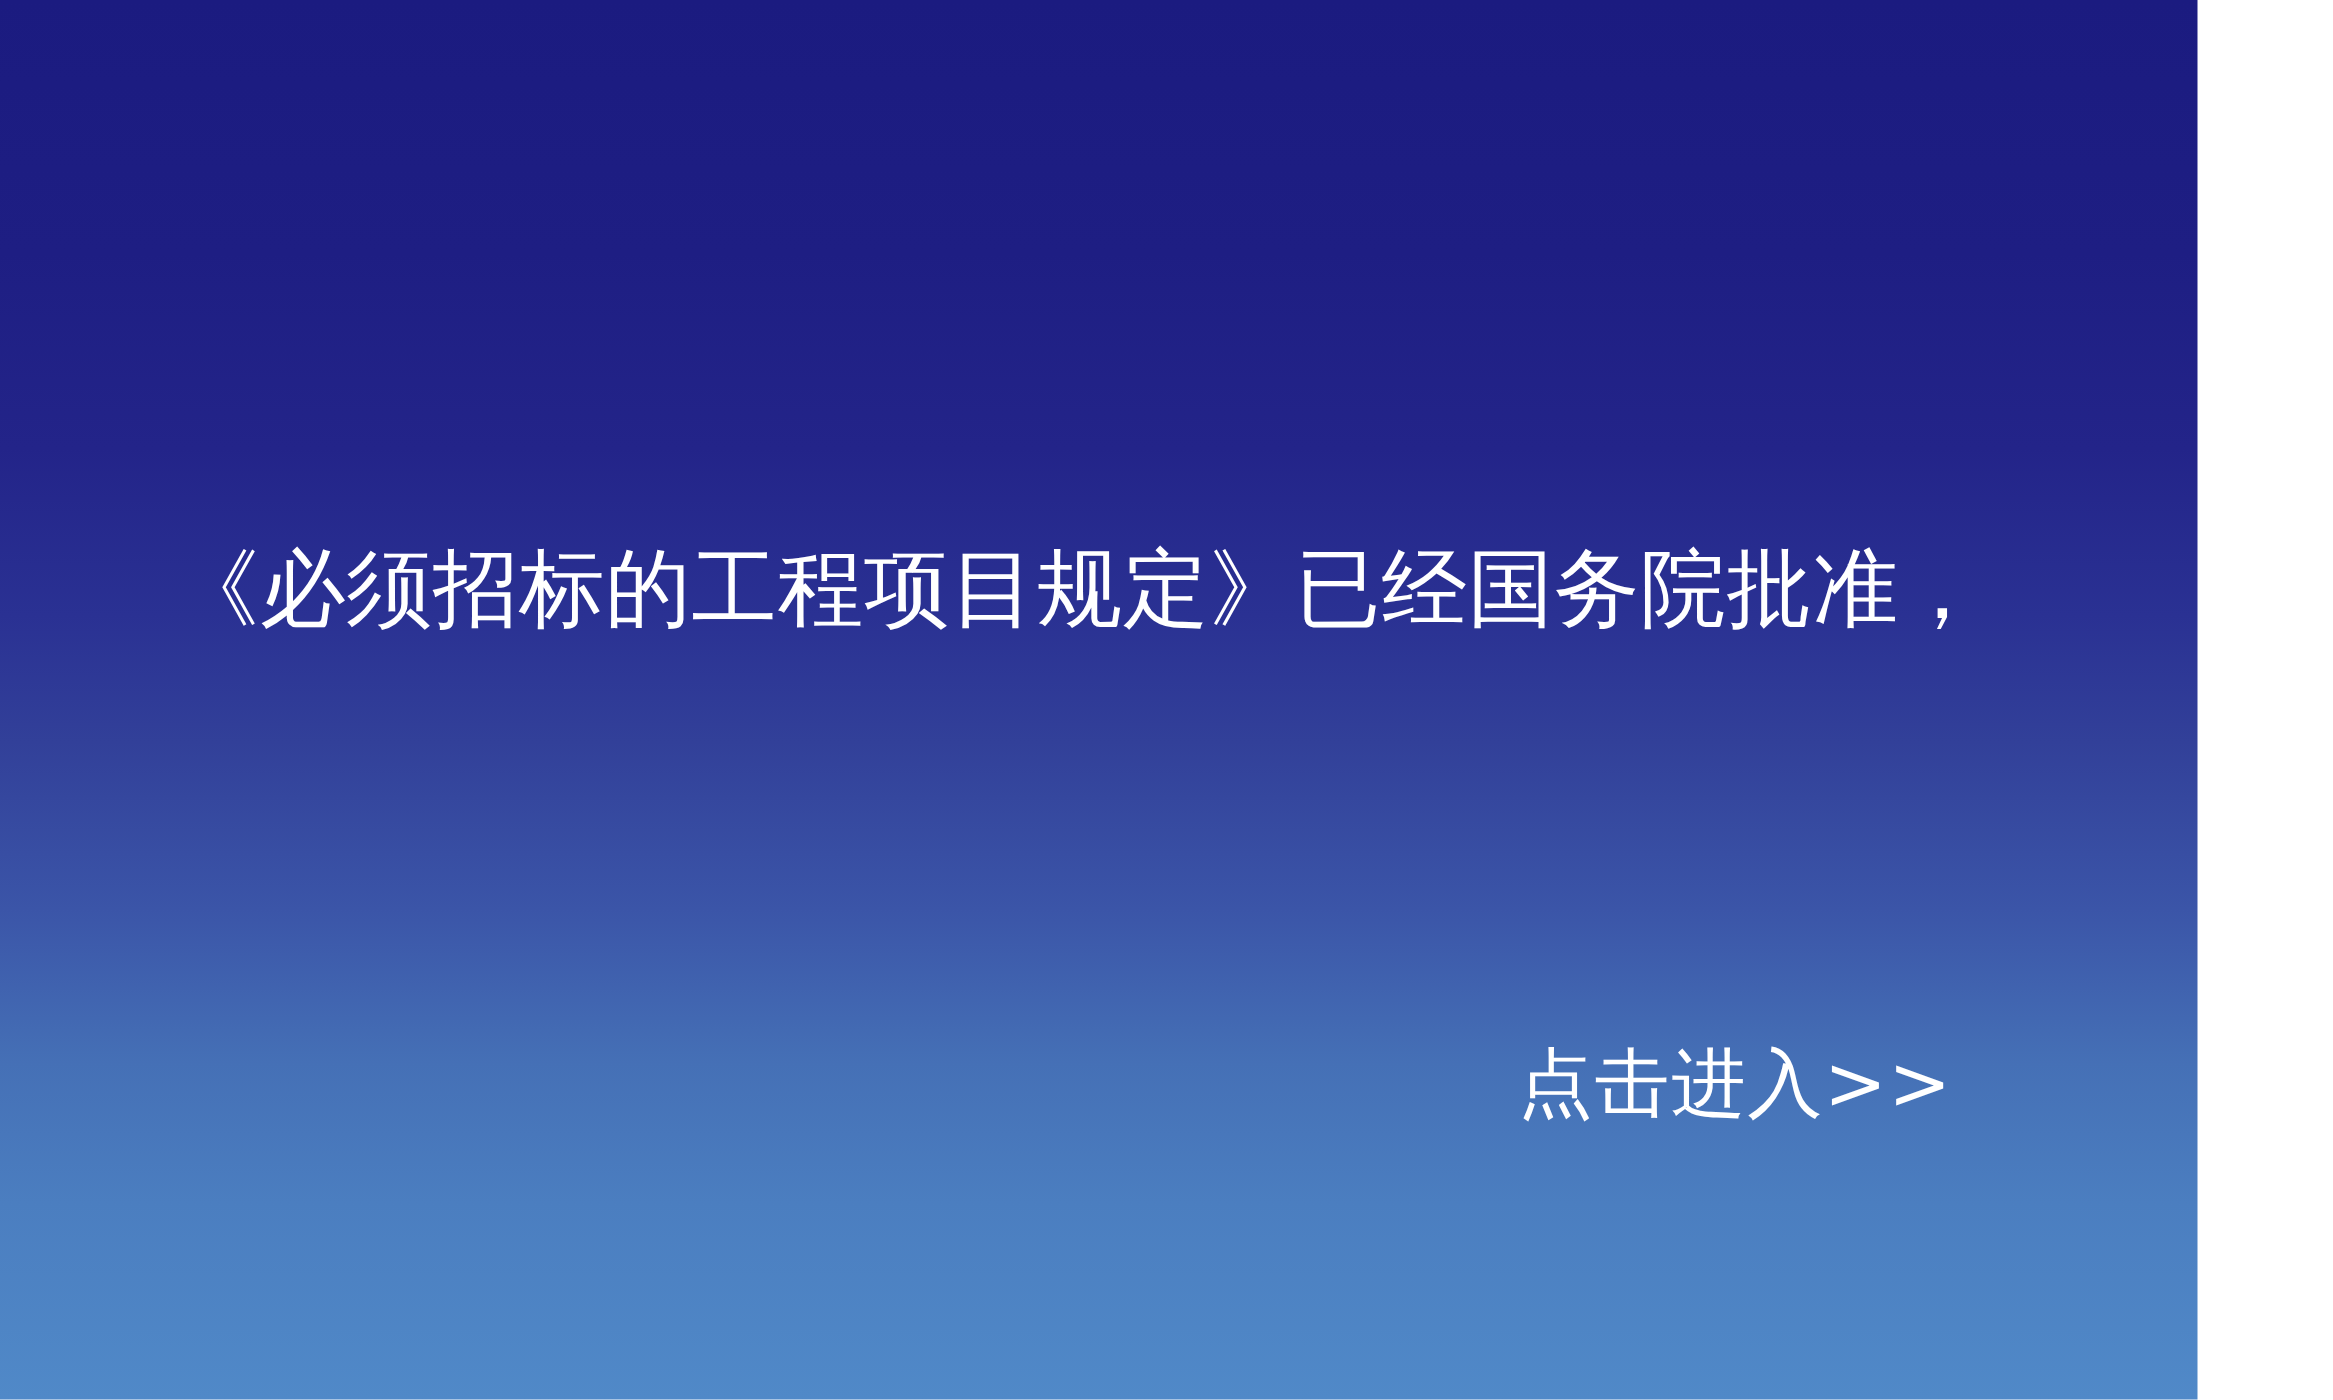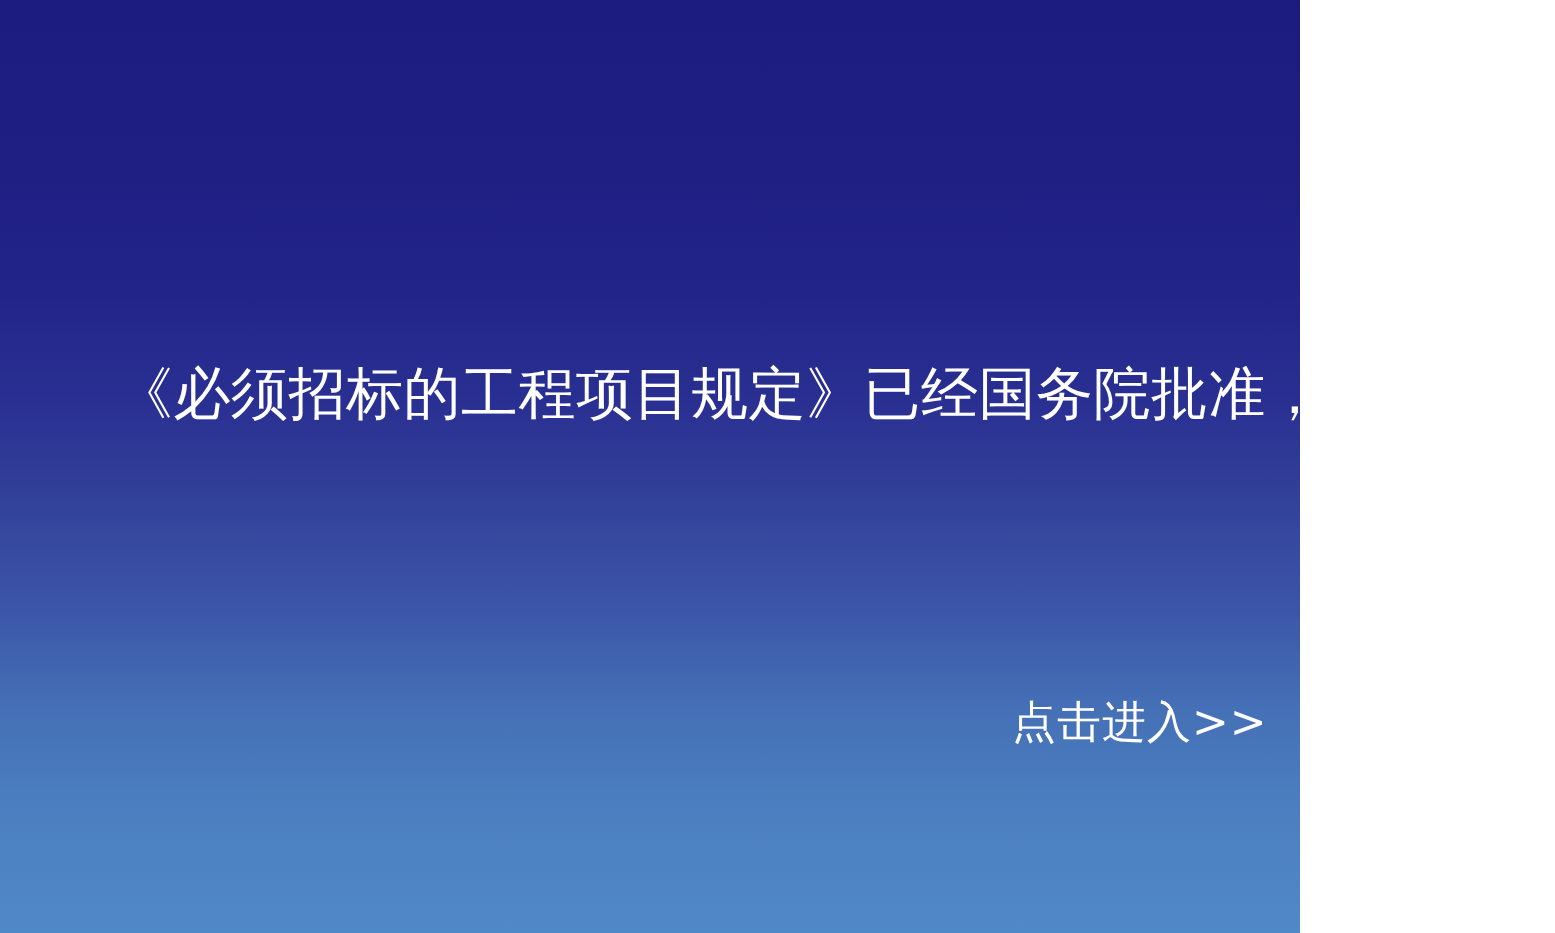--- a/index.html
+++ b/index.html
@@ -10,21 +10,21 @@
 
   body {
     width: 1555px;
     height: 933px;
     overflow: hidden;
     font-family: "DejaVu Sans", "Liberation Sans", sans-serif;
   }
 
   .banner {
     position: relative;
-    width: 1300px;
+    width: 1465px;
     height: 933px;
     box-sizing: border-box;
     background: linear-gradient(
       180deg,
       #1b1b80 0%,
       #1e1e83 18%,
       #232489 32%,
       #2a3193 44%,
       #324099 53%,
       #3b55a8 65%,
@@ -63,21 +63,21 @@
   
   .cta-wrap {
     position: absolute;
     left: 1012px;
     top: 692px;
   }
 
   .cta-link {
     display: inline-block;
     color: #ffffff;
-    font-size: 44px;
+    font-size: 50px;
     line-height: 60px;
     font-weight: 500;
     letter-spacing: 1px;
     text-decoration: none;
     white-space: nowrap;
     cursor: pointer;
   }
 </style>
 </head>
 <body>

